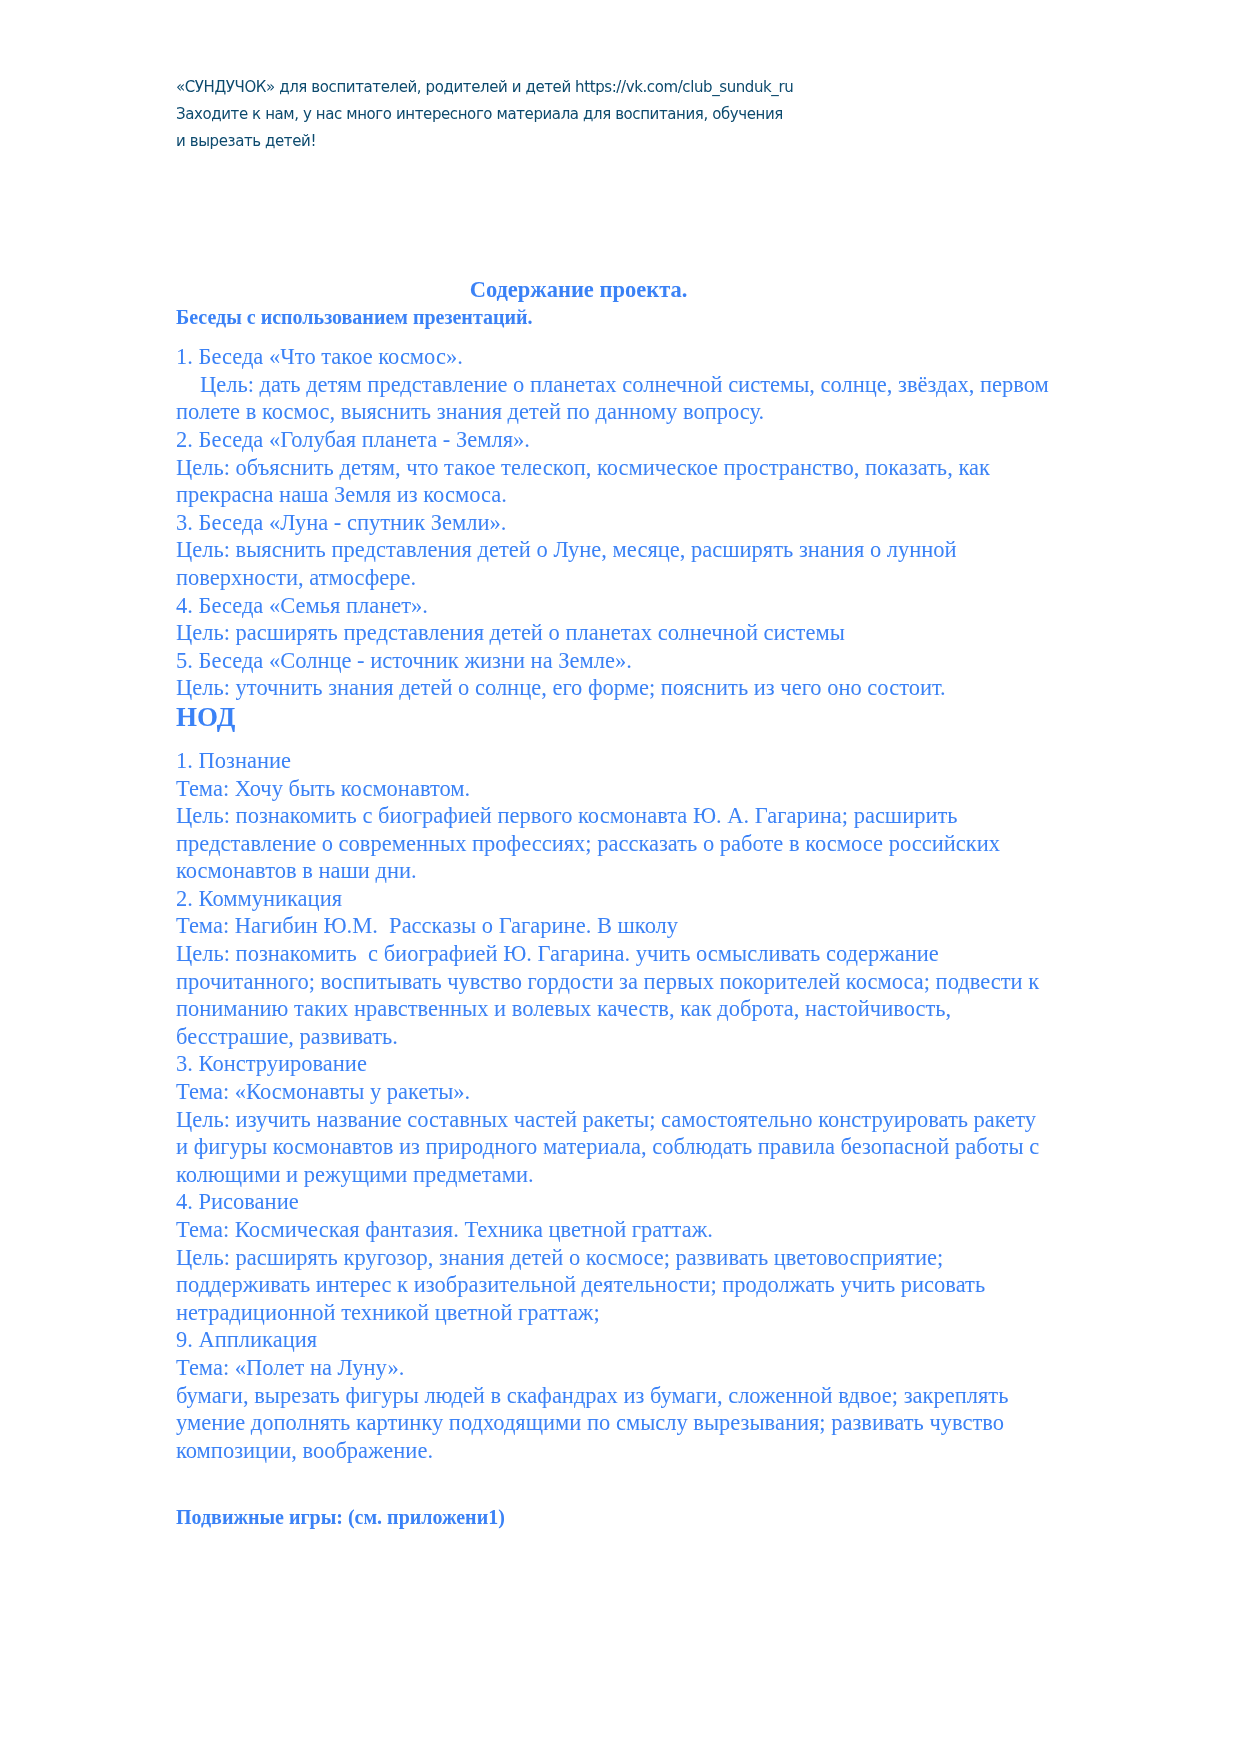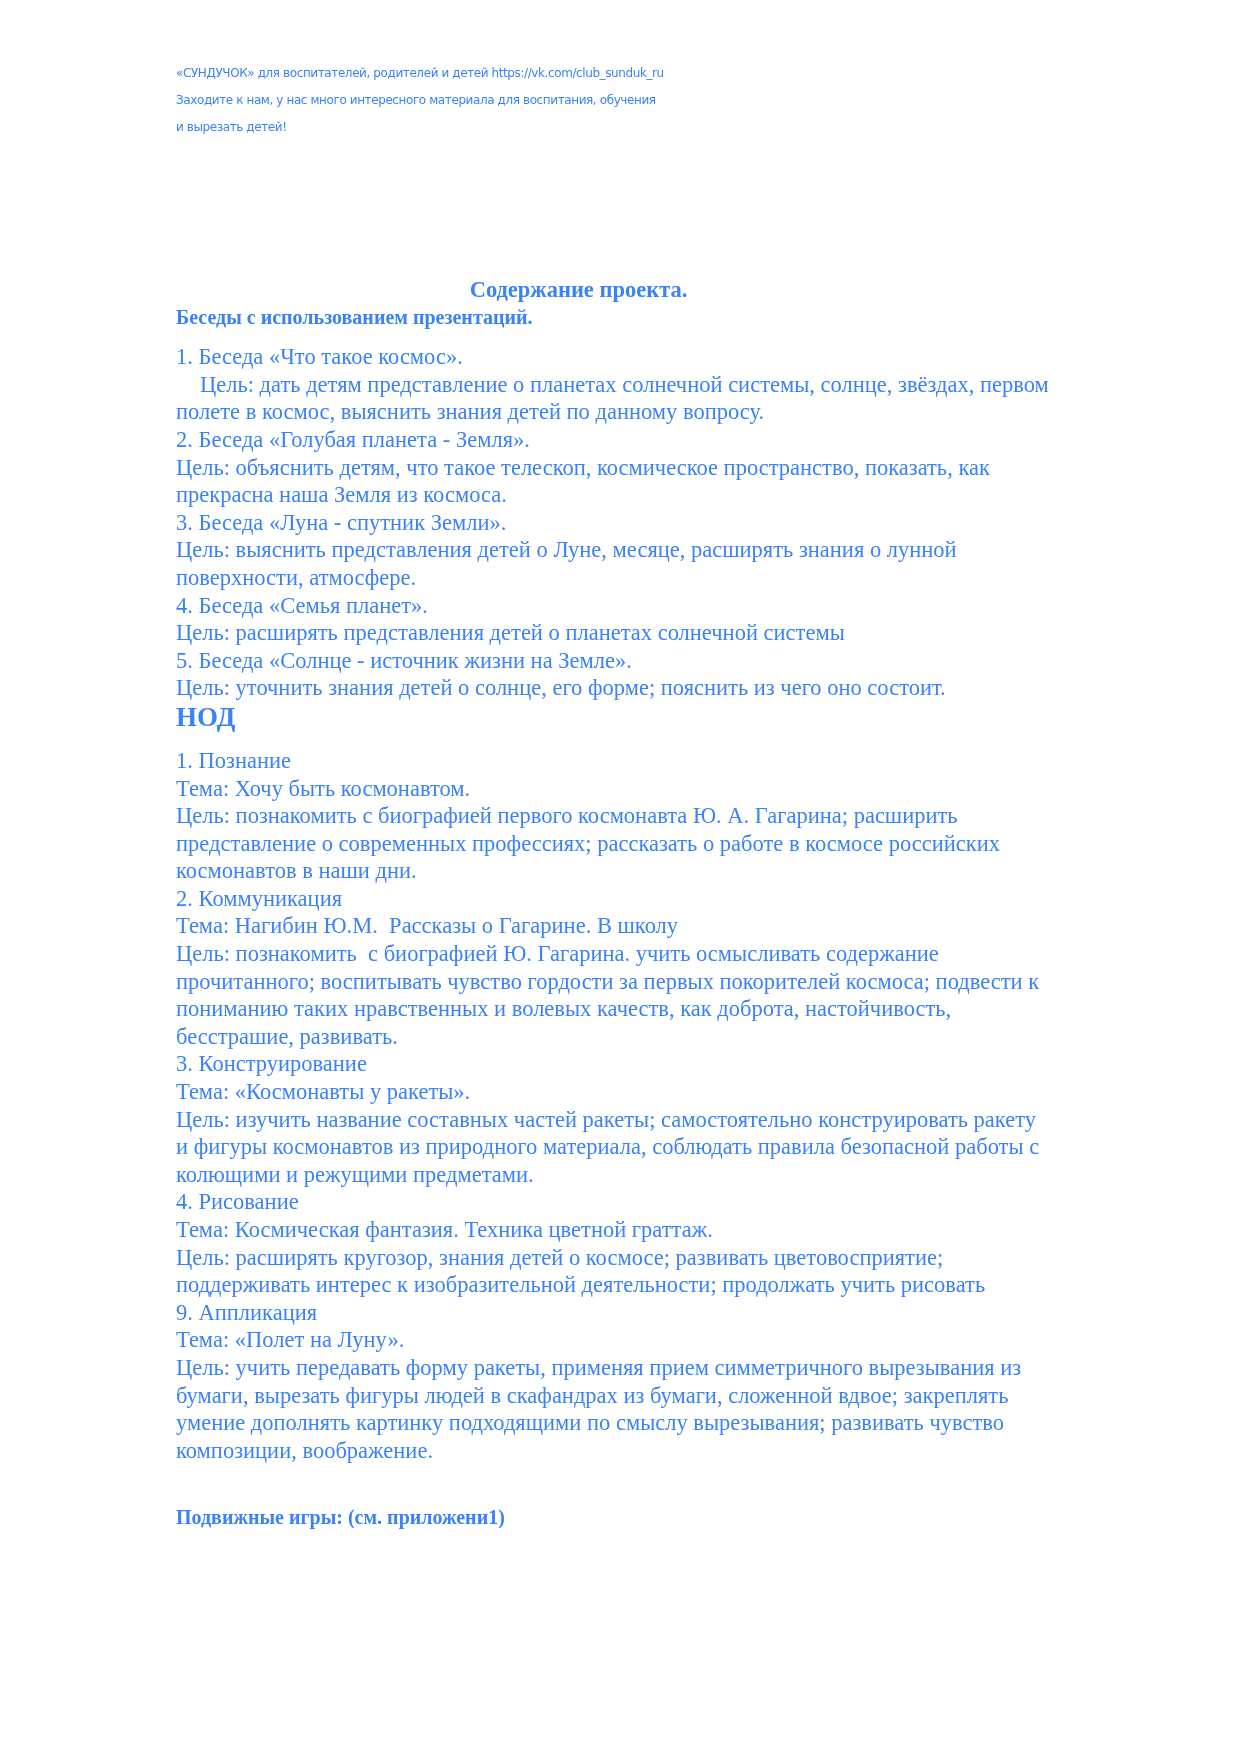--- a/index.html
+++ b/index.html
@@ -1,20 +1,20 @@
 <!DOCTYPE html>
 <html><head>
 <meta charset="utf-8">
 <style>
   html, body { margin: 0; padding: 0; background: #ffffff; }
   body { width: 1240px; height: 1754px; position: relative; overflow: hidden; color: #111; }
   .header {
-    position: absolute; left: 176px; top: 60px; width: 900px;
-    font-family: "DejaVu Sans", sans-serif; font-size: 12px; line-height: 27px;
-    letter-spacing: -0.4px; color: #3b82f6;
+    position: absolute; left: 176px; top: 74px; width: 900px;
+    font-family: "DejaVu Sans", sans-serif; font-size: 15px; line-height: 27px;
+    letter-spacing: -0.4px; color: #0c4a6e;
   }
   .header div { white-space: nowrap; }
   .content {
     position: absolute; left: 176px; top: 276px; width: 980px;
     font-family: "Liberation Serif", serif; font-size: 22.5px; line-height: 27.6px; color: #3b82f6;
   }
   .title { text-align: center; font-weight: bold; font-size: 22.5px; margin-left: 0; width: 805px; padding-left: 0; }
   .section { font-weight: bold; font-size: 20px; }
   .line { white-space: nowrap; }
   .indent { padding-left: 24px; }
@@ -74,23 +74,23 @@
   <div class="line">3. Конструирование</div>
   <div class="line">Тема: «Космонавты у ракеты».</div>
   <div class="line">Цель: изучить название составных частей ракеты; самостоятельно конструировать ракету</div>
   <div class="line">и фигуры космонавтов из природного материала, соблюдать правила безопасной работы с</div>
   <div class="line">колющими и режущими предметами.</div>
 
   <div class="line">4. Рисование</div>
   <div class="line">Тема: Космическая фантазия. Техника цветной граттаж.</div>
   <div class="line">Цель: расширять кругозор, знания детей о космосе; развивать цветовосприятие;</div>
   <div class="line">поддерживать интерес к изобразительной деятельности; продолжать учить рисовать</div>
+  <div class="line">нетрадиционной техникой цветной граттаж;</div>
 
   <div class="line">9. Аппликация</div>
   <div class="line">Тема: «Полет на Луну».</div>
-  <div class="line">Цель: учить передавать форму ракеты, применяя прием симметричного вырезывания из</div>
   <div class="line">бумаги, вырезать фигуры людей в скафандрах из бумаги, сложенной вдвое; закреплять</div>
   <div class="line">умение дополнять картинку подходящими по смыслу вырезывания; развивать чувство</div>
   <div class="line">композиции, воображение.</div>
 
   <div class="gap-l"></div>
   <div class="section line">Подвижные игры: (см. приложени1)</div>
 </div>
 
 </body></html>

